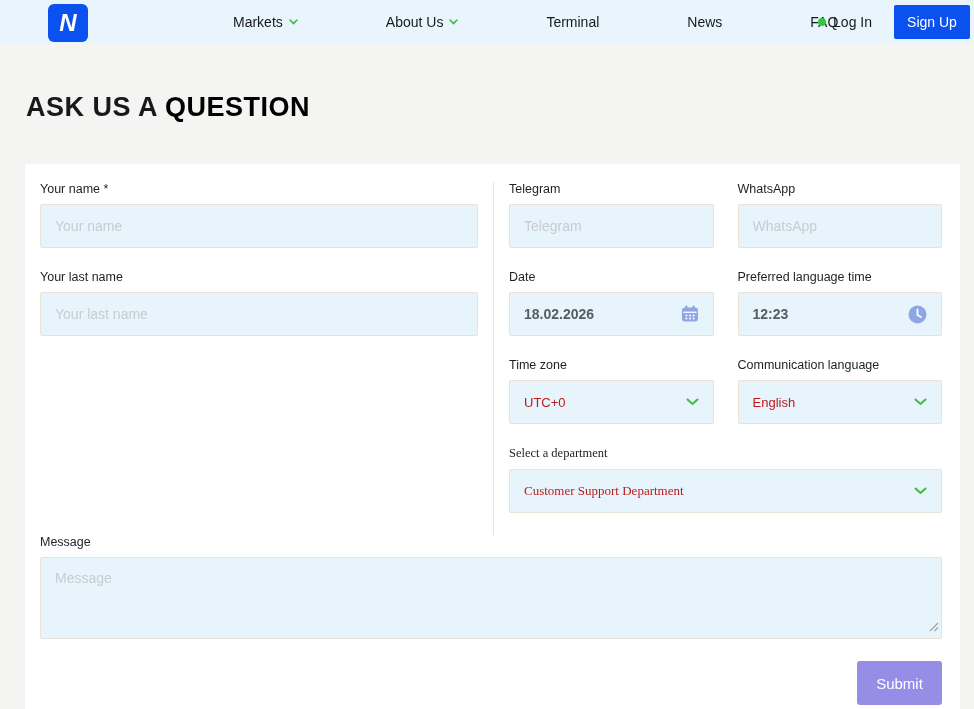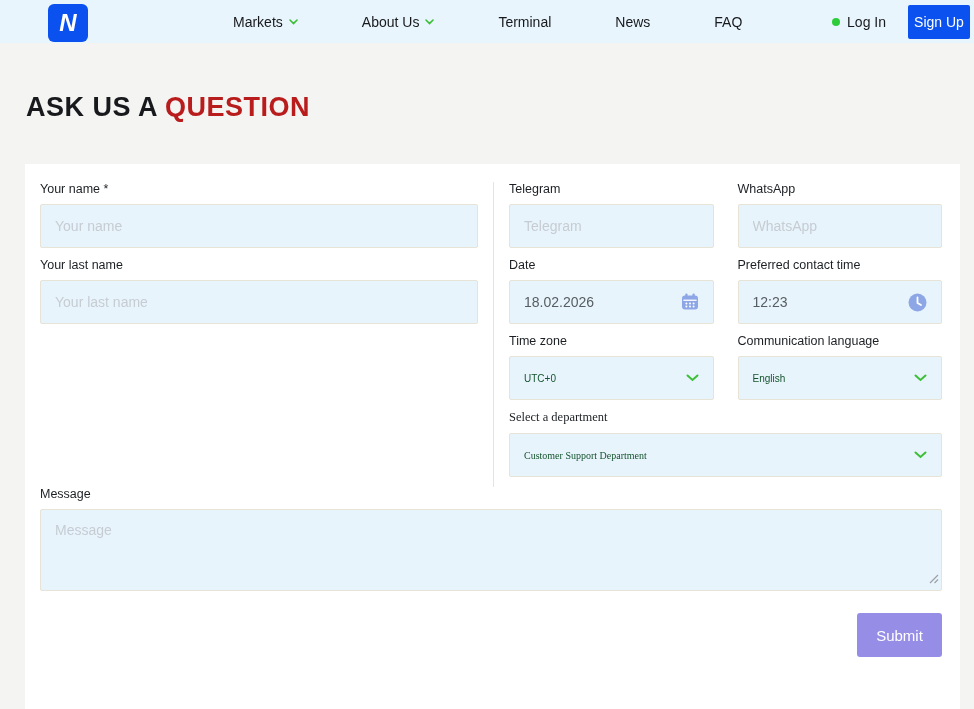--- a/index.html
+++ b/index.html
@@ -28,21 +28,21 @@
     color:#ffffff;
     display:flex; align-items:center; justify-content:center;
     font-weight:bold; font-style:italic;
     font-size:24px;
     cursor:pointer;
   }
   .nav-links {
     display:flex;
     align-items:flex-start;
     margin-left:233px;
-    gap:64px;
+    gap:88px;
   }
   .nav-link {
     display:flex; align-items:center; gap:6px;
     font-size:14px;
     color:#17191c;
     cursor:pointer;
     white-space:nowrap;
   }
   .nav-right {
     position:absolute;
@@ -52,38 +52,38 @@
   }
   .login {
     display:flex; align-items:center; gap:7px;
     font-size:14px; color:#17191c; cursor:pointer;
   }
   .dot {
     width:8px; height:8px; border-radius:50%;
     background:#2ecc3a;
   }
   .signup {
-    width:62px; height:34px;
+    width:76px; height:34px;
     background:#0b51ef;
     color:#ffffff;
     font-size:14px;
     border:0; border-radius:2px;
     display:flex; align-items:center; justify-content:center;
     cursor:pointer;
   }
 
   
   .heading {
     margin:49px 0 0 26px;
     font-size:27px;
     font-weight:bold;
     letter-spacing:0.5px;
     color:#17191c;
   }
-  .heading .hl { color:#b91c1c; }
+  .heading .hl { color:#000000; }
 
   
   .card {
     margin:41px 14px 0 25px;
     background:#ffffff;
     min-height:560px;
     padding:18px 18px 0 15px;
   }
   .form-top { display:flex; }
   .col-left {
@@ -95,21 +95,21 @@
     border-left:1px solid #e4e4e4;
     padding-left:15px;
   }
   .right-grid {
     display:grid;
     grid-template-columns:1fr 1fr;
     column-gap:24px;
   }
   .span2 { grid-column:1 / 3;font-family:Liberation Serif, serif; }
 
-  .field { margin-bottom:10px; }
+  .field { margin-bottom:22px; }
   .label {
     font-size:12.5px;
     color:#1c2024;
     margin-bottom:8px;
   }
   .box {
     height:44px;
     background:#e8f4fc;
     border:1px solid #e7e3d6;
     border-radius:2px;
@@ -121,22 +121,22 @@
   .box input {
     width:100%;
     background:transparent;
     border:0; outline:0;
     font-family:"Liberation Sans", sans-serif;
     font-size:14px;
     color:#1d4ed8;
   }
   .box input::placeholder { color:#c6ccd2; opacity:1; }
   .between { justify-content:space-between; cursor:pointer; }
-  .value-text { font-size:14px; color:#565c61; }
-  .select-text { font-size:10px; color:#14532d; }
+  .value-text { font-size:14px; color:#565c61;font-weight:bold; }
+  .select-text { font-size:13px; color:#b91c1c; }
 
   
   .phone-box { padding:0; }
   .flag-seg {
     width:39px; height:100%;
     display:flex; align-items:center; justify-content:center; gap:3px;
     border-right:1px solid #dfe7ec;
     cursor:pointer;
   }
   .flag-caret { font-size:7px; color:#222; }
@@ -295,21 +295,21 @@
                 <circle cx="12.6" cy="10.6" r="1" fill="#ffffff"></circle>
                 <circle cx="5.4" cy="13.6" r="1" fill="#ffffff"></circle>
                 <circle cx="9" cy="13.6" r="1" fill="#ffffff"></circle>
                 <circle cx="12.6" cy="13.6" r="1" fill="#ffffff"></circle>
               </svg>
             </span>
           </div>
         </div>
 
         <div class="field">
-          <div class="label">Preferred contact time</div>
+          <div class="label">Preferred language time</div>
           <div class="box between">
             <span class="value-text">12:23</span>
             <span class="icon">
               <svg width="19" height="19" viewBox="0 0 19 19">
                 <circle cx="9.5" cy="9.5" r="9" fill="#8da6e6"></circle>
                 <path d="M9.5 4.5 L9.5 10 L13 12" stroke="#ffffff" stroke-width="1.8" fill="none" stroke-linecap="round"></path>
               </svg>
             </span>
           </div>
         </div>

